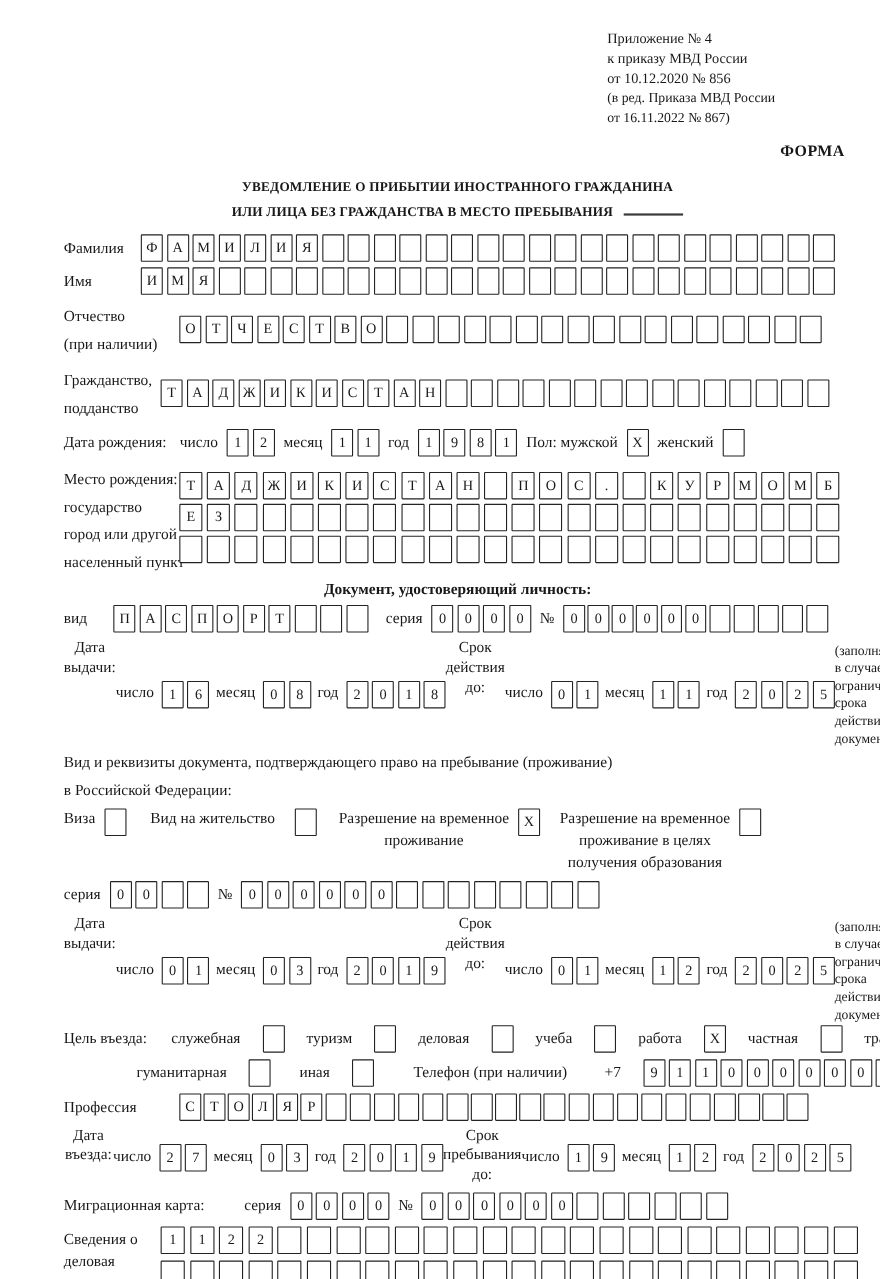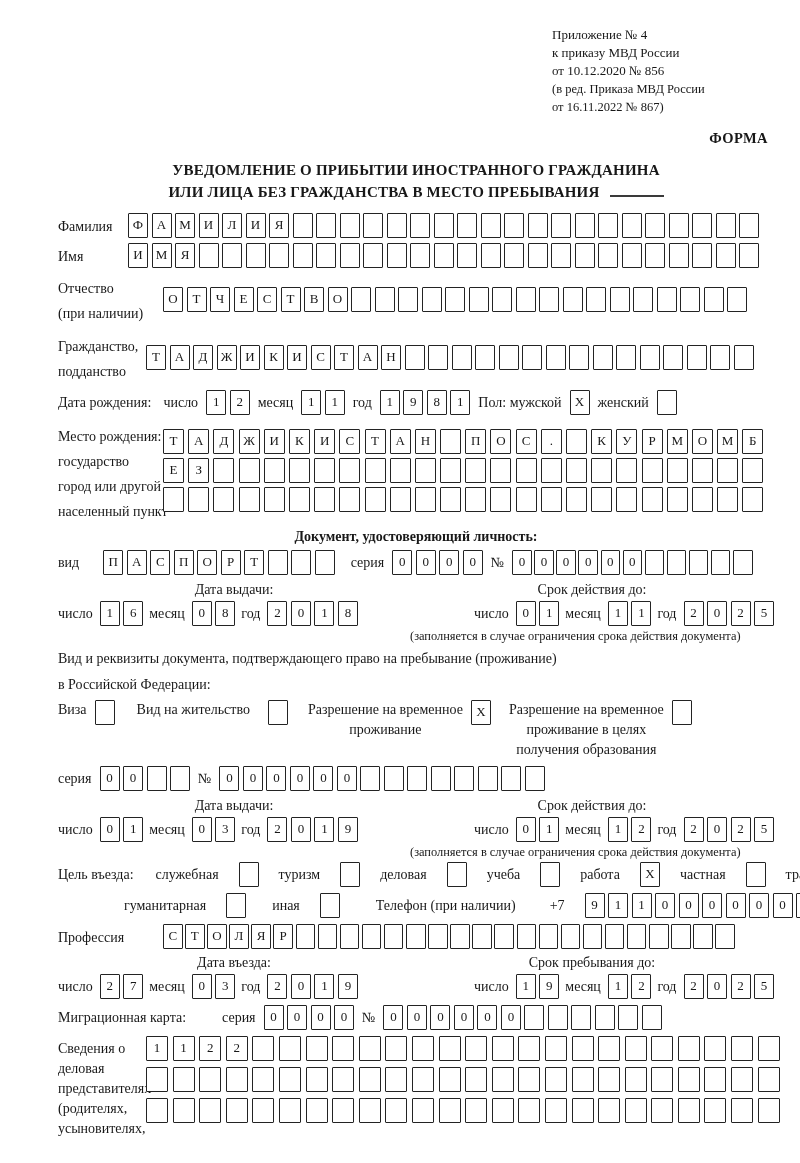--- a/index.html
+++ b/index.html
@@ -8,21 +8,21 @@
     background:#fff;color:#181818;position:relative;
     padding:26px 26px 0 58px;
     font-family:"Liberation Serif","DejaVu Serif",serif;
     font-size:14px;
   }
   
   .appendix{margin-left:auto;width:222px;font-size:13px;line-height:18px;}
   .appendix .sub{font-size:12.5px;}
   .forma{font-weight:bold;text-align:right;font-size:14.5px;margin:14px 6px 0 0;letter-spacing:.4px;}
   
-  .title{text-align:center;font-weight:bold;font-size:15px;line-height:22px;margin-top:12px;letter-spacing:.2px;}
+  .title{text-align:center;font-weight:bold;font-size:12px;line-height:22px;margin-top:12px;letter-spacing:.2px;}
   .blank-line{display:inline-block;width:54px;height:13px;border-bottom:2.2px solid #3a3a3a;margin-left:10px;}
   .sec{font-weight:bold;font-size:14.2px;margin-top:16px;letter-spacing:.1px;white-space:nowrap;}
   
   .form{margin-top:10px;}
   .frow{display:flex;align-items:center;margin-bottom:5px;}
   .flabel{flex:0 0 auto;padding-top:3px;line-height:20px;}
   .w70{width:70px;}.w88{width:88px;}.w105{width:105px;}
   .cells{display:flex;gap:3.5px;flex:0 0 auto;}
   .cell{
     width:20px;height:25px;box-sizing:border-box;border:1.8px solid #232323;
@@ -35,21 +35,21 @@
   .cells.lg{gap:4.6px;}
   .cells.tight{gap:2.6px;}
   .cells.tight .cell{width:19.5px;}
   .mcol > .cells{margin-bottom:4px;}
   .stack .line{line-height:25px;white-space:nowrap;}
   .inline-row{display:flex;align-items:center;gap:8px;margin:6px 0 6px;white-space:nowrap;}
   .inline-row .gap-l{margin-left:4px;}
   .center-head{text-align:center;font-weight:bold;font-size:14px;margin:3px 0 5px;}
   
   .dates{display:flex;margin-bottom:2px;}
-  .date-col{display:flex;flex-direction:column;}
+  .date-col{display:flex;flex-direction:row;}
   .date-col.left{width:352px;}
   .date-col.right{flex:1;}
   .date-head{text-align:center;font-size:14px;line-height:18px;}
   .date-fields{display:flex;align-items:center;gap:6px;margin-top:2px;white-space:nowrap;}
   .date-fields .lbl{margin-right:1px;}
   .restr-note{font-size:12.4px;text-align:left;line-height:16px;margin-top:2px;}
   .intro{line-height:26px;}
   
   .opt-row{display:flex;align-items:flex-start;gap:8px;margin:2px 0 4px;}
   .opt{display:flex;align-items:flex-start;gap:8px;}

